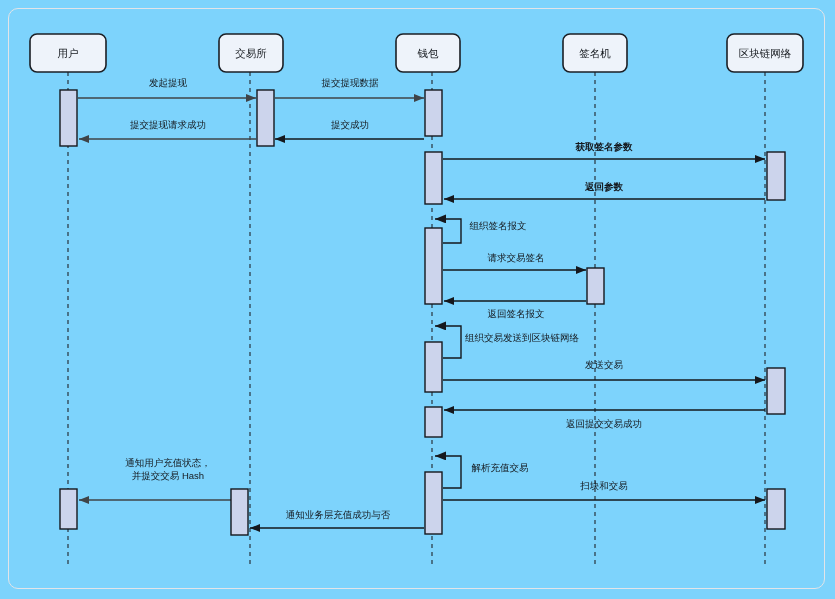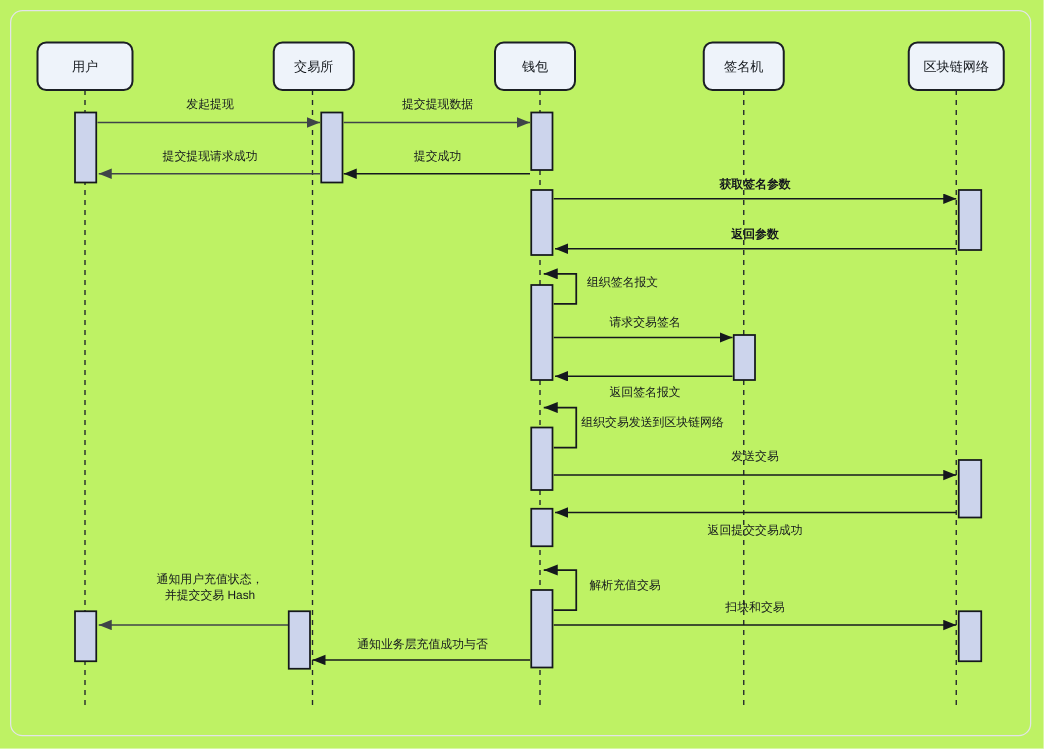--- a/index.html
+++ b/index.html
@@ -5,21 +5,21 @@
   html, body {
     margin: 0;
     padding: 0;
     background: #ffffff;
     font-family: "Liberation Sans", "DejaVu Sans", sans-serif;
   }
   #canvas-frame {
     position: relative;
     width: 835px;
     height: 599px;
-    background: #bef264;
+    background: #7dd3fc;
     overflow: hidden;
   }
   .outer-border {
     position: absolute;
     left: 8px;
     top: 8px;
     width: 817px;
     height: 581px;
     border: 1px solid #e2e4e8;
     border-radius: 10px;

